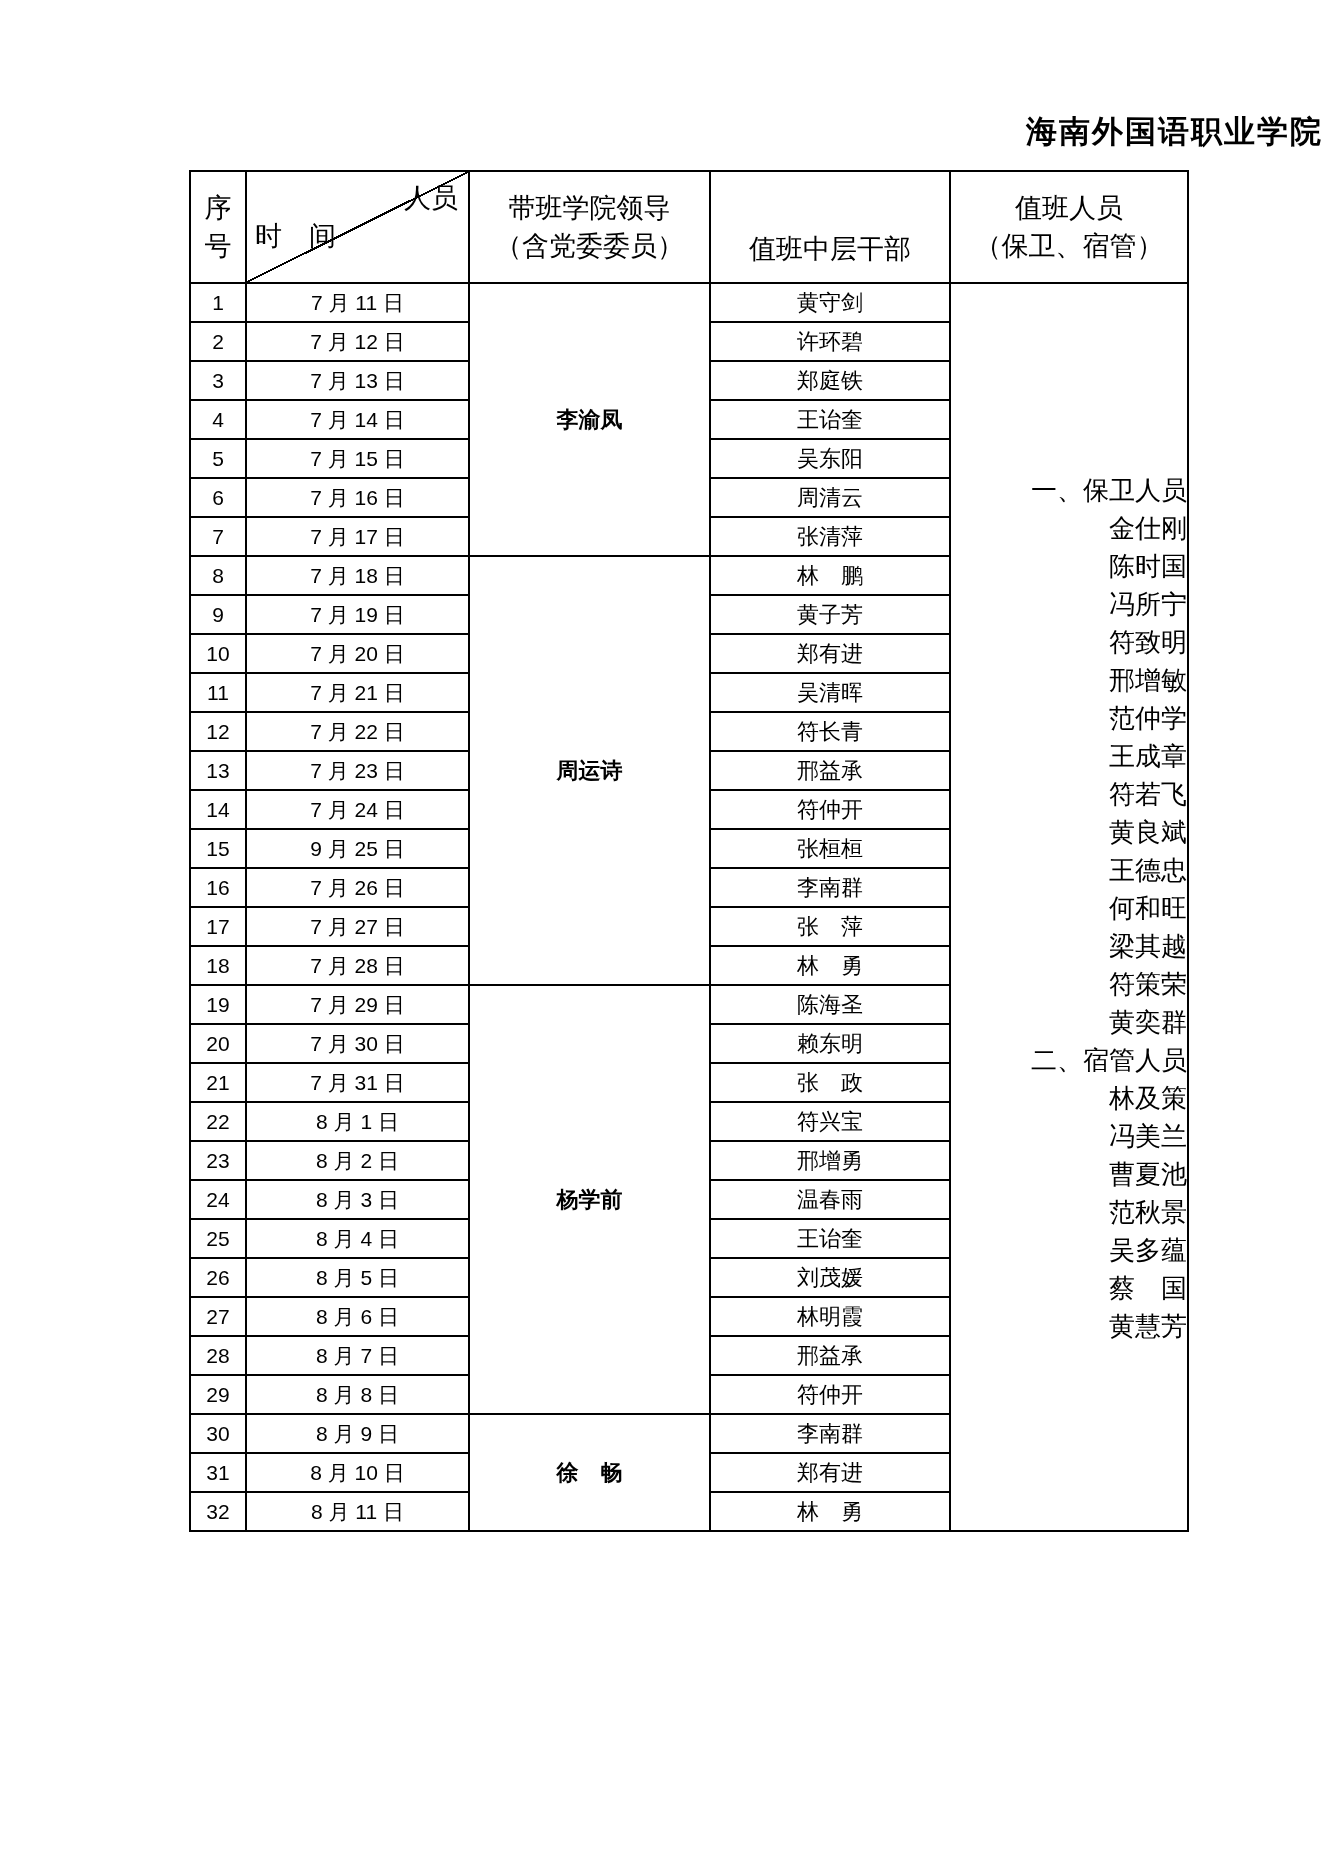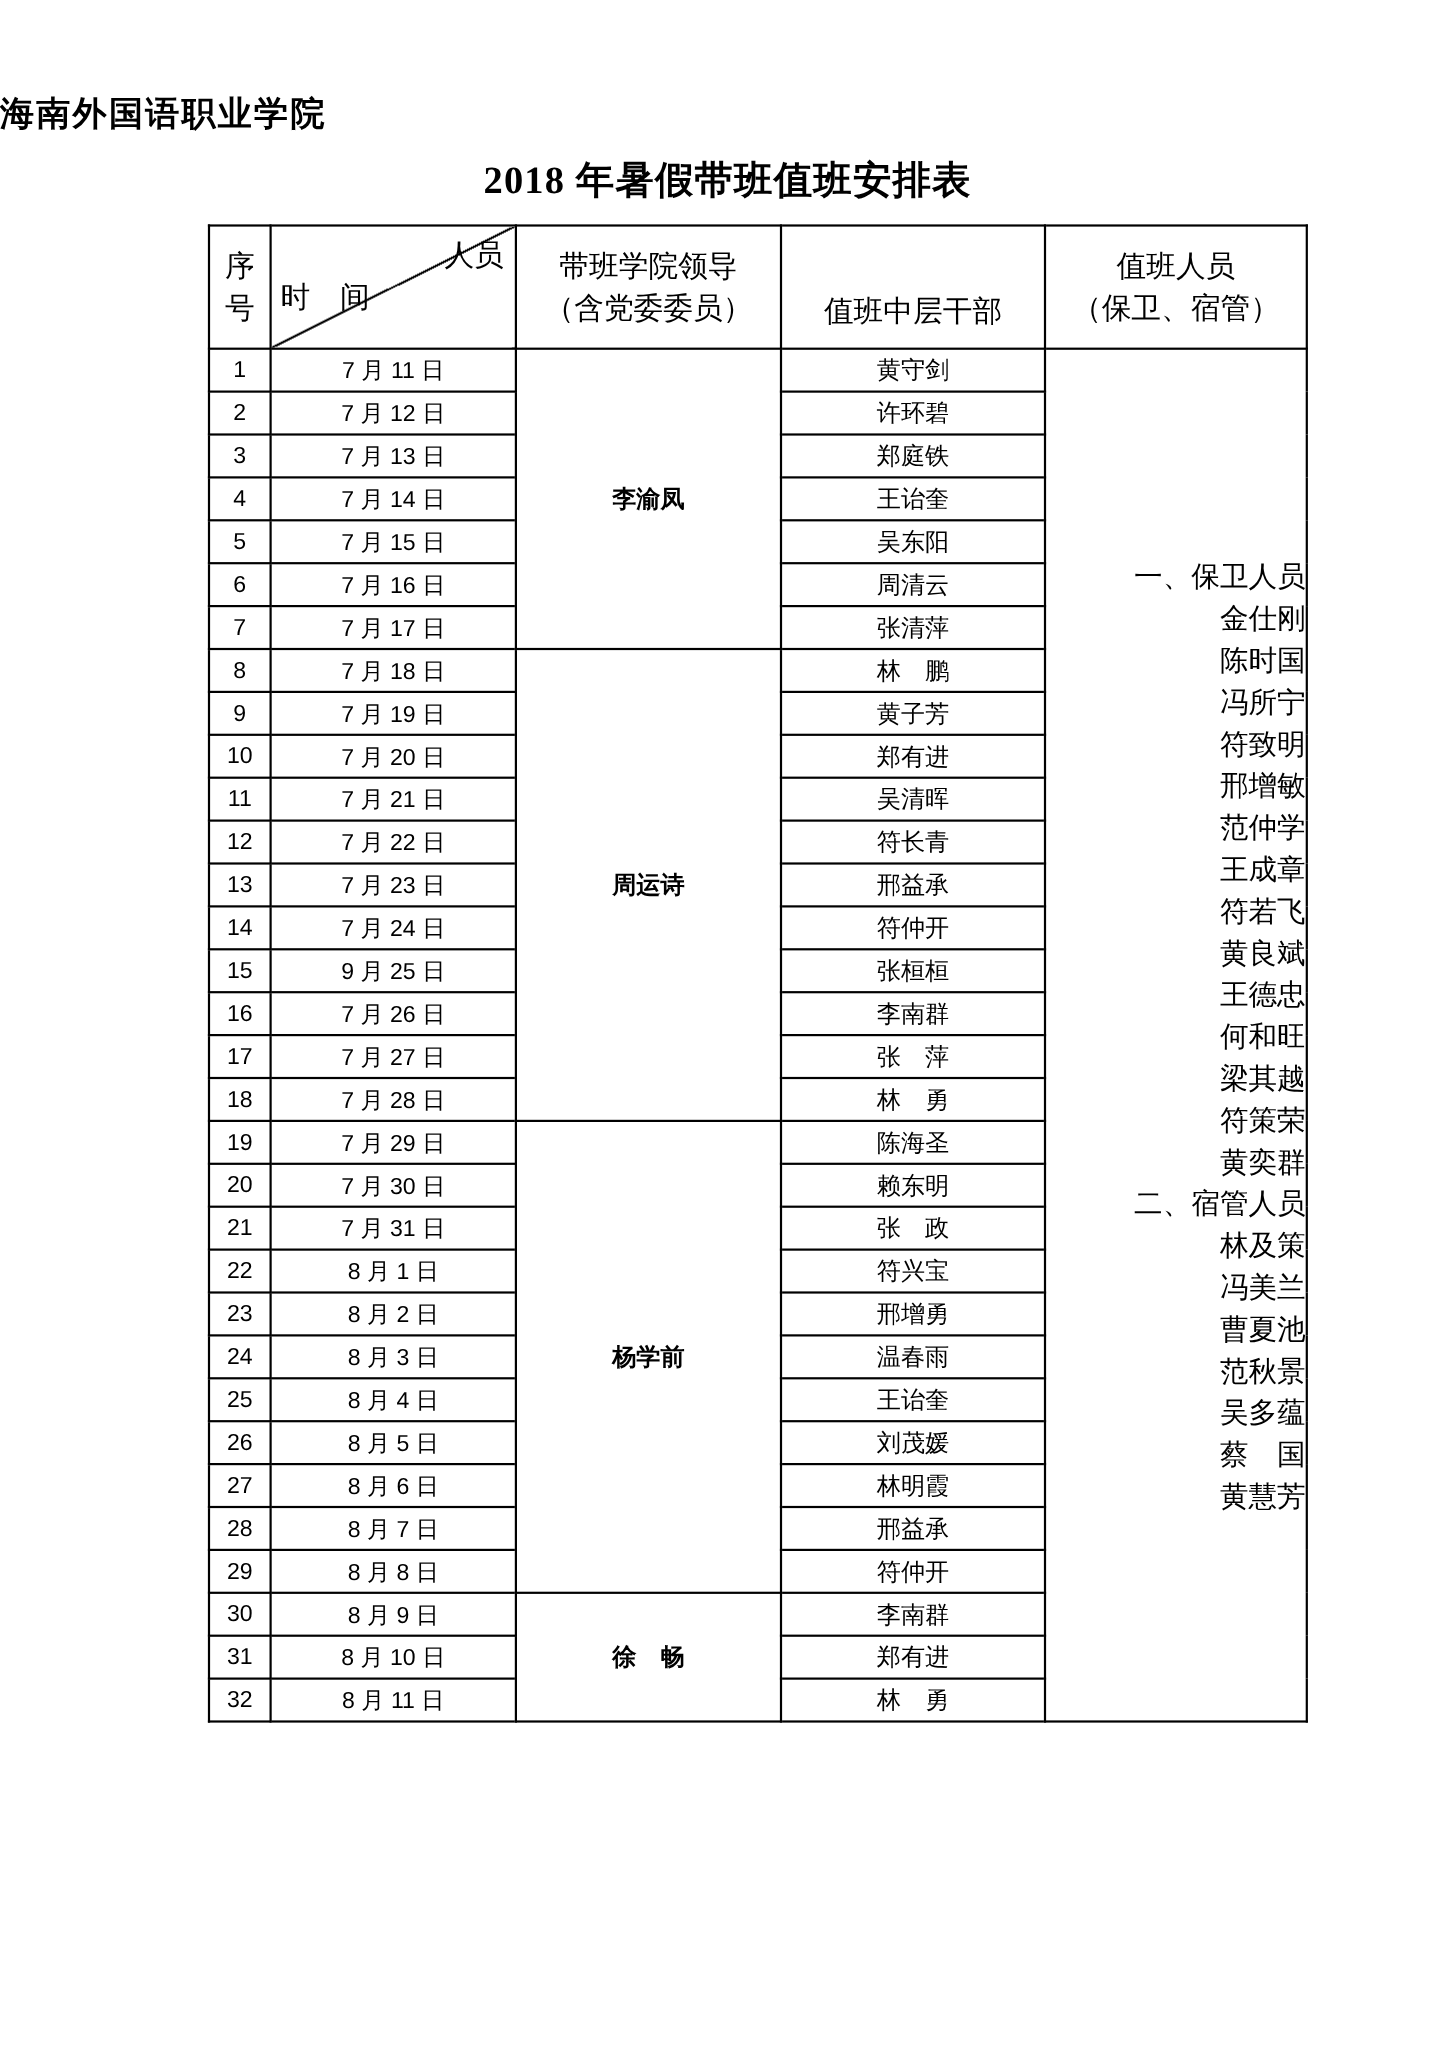--- a/index.html
+++ b/index.html
@@ -2,21 +2,21 @@
 <html><head>
 <meta charset="utf-8">
 <style>
   html,body{margin:0;padding:0;background:#e8e8e8;}
   .page{
     width:1323px;height:1871px;background:#ffffff;color:#000;
     font-family:"Liberation Serif", serif;
     position:relative;margin:0 auto;overflow:hidden;
   }
   .doc-title{
-    padding-top:84px;text-align:left;
+    padding-top:112px;text-align:right;
     font-size:31px;line-height:40px;font-weight:bold;letter-spacing:2px;
   }
   .doc-subtitle{
     margin-top:18px;text-align:center;
     font-size:35px;line-height:44px;font-weight:bold;letter-spacing:1px;
   }
   .doc-phone{
     margin-top:10px;text-align:center;
     font-family:"Liberation Sans", sans-serif;
     font-size:19px;line-height:26px;font-weight:bold;
@@ -54,21 +54,20 @@
   .duty-cell{vertical-align:top;}
   .duty-list{padding-top:4px;}
   .duty-line{line-height:38px;font-size:26px;text-align:right;}
 </style>
 </head>
 <body>
 
 <div class="page">
 
   <div class="doc-title">海南外国语职业学院</div>
-  <div class="doc-subtitle">2018 年暑假带班值班安排表</div>
 
   <table class="schedule">
     <colgroup>
       <col style="width:56px">
       <col style="width:223px">
       <col style="width:241px">
       <col style="width:240px">
       <col style="width:238px">
     </colgroup>
     <tbody>

